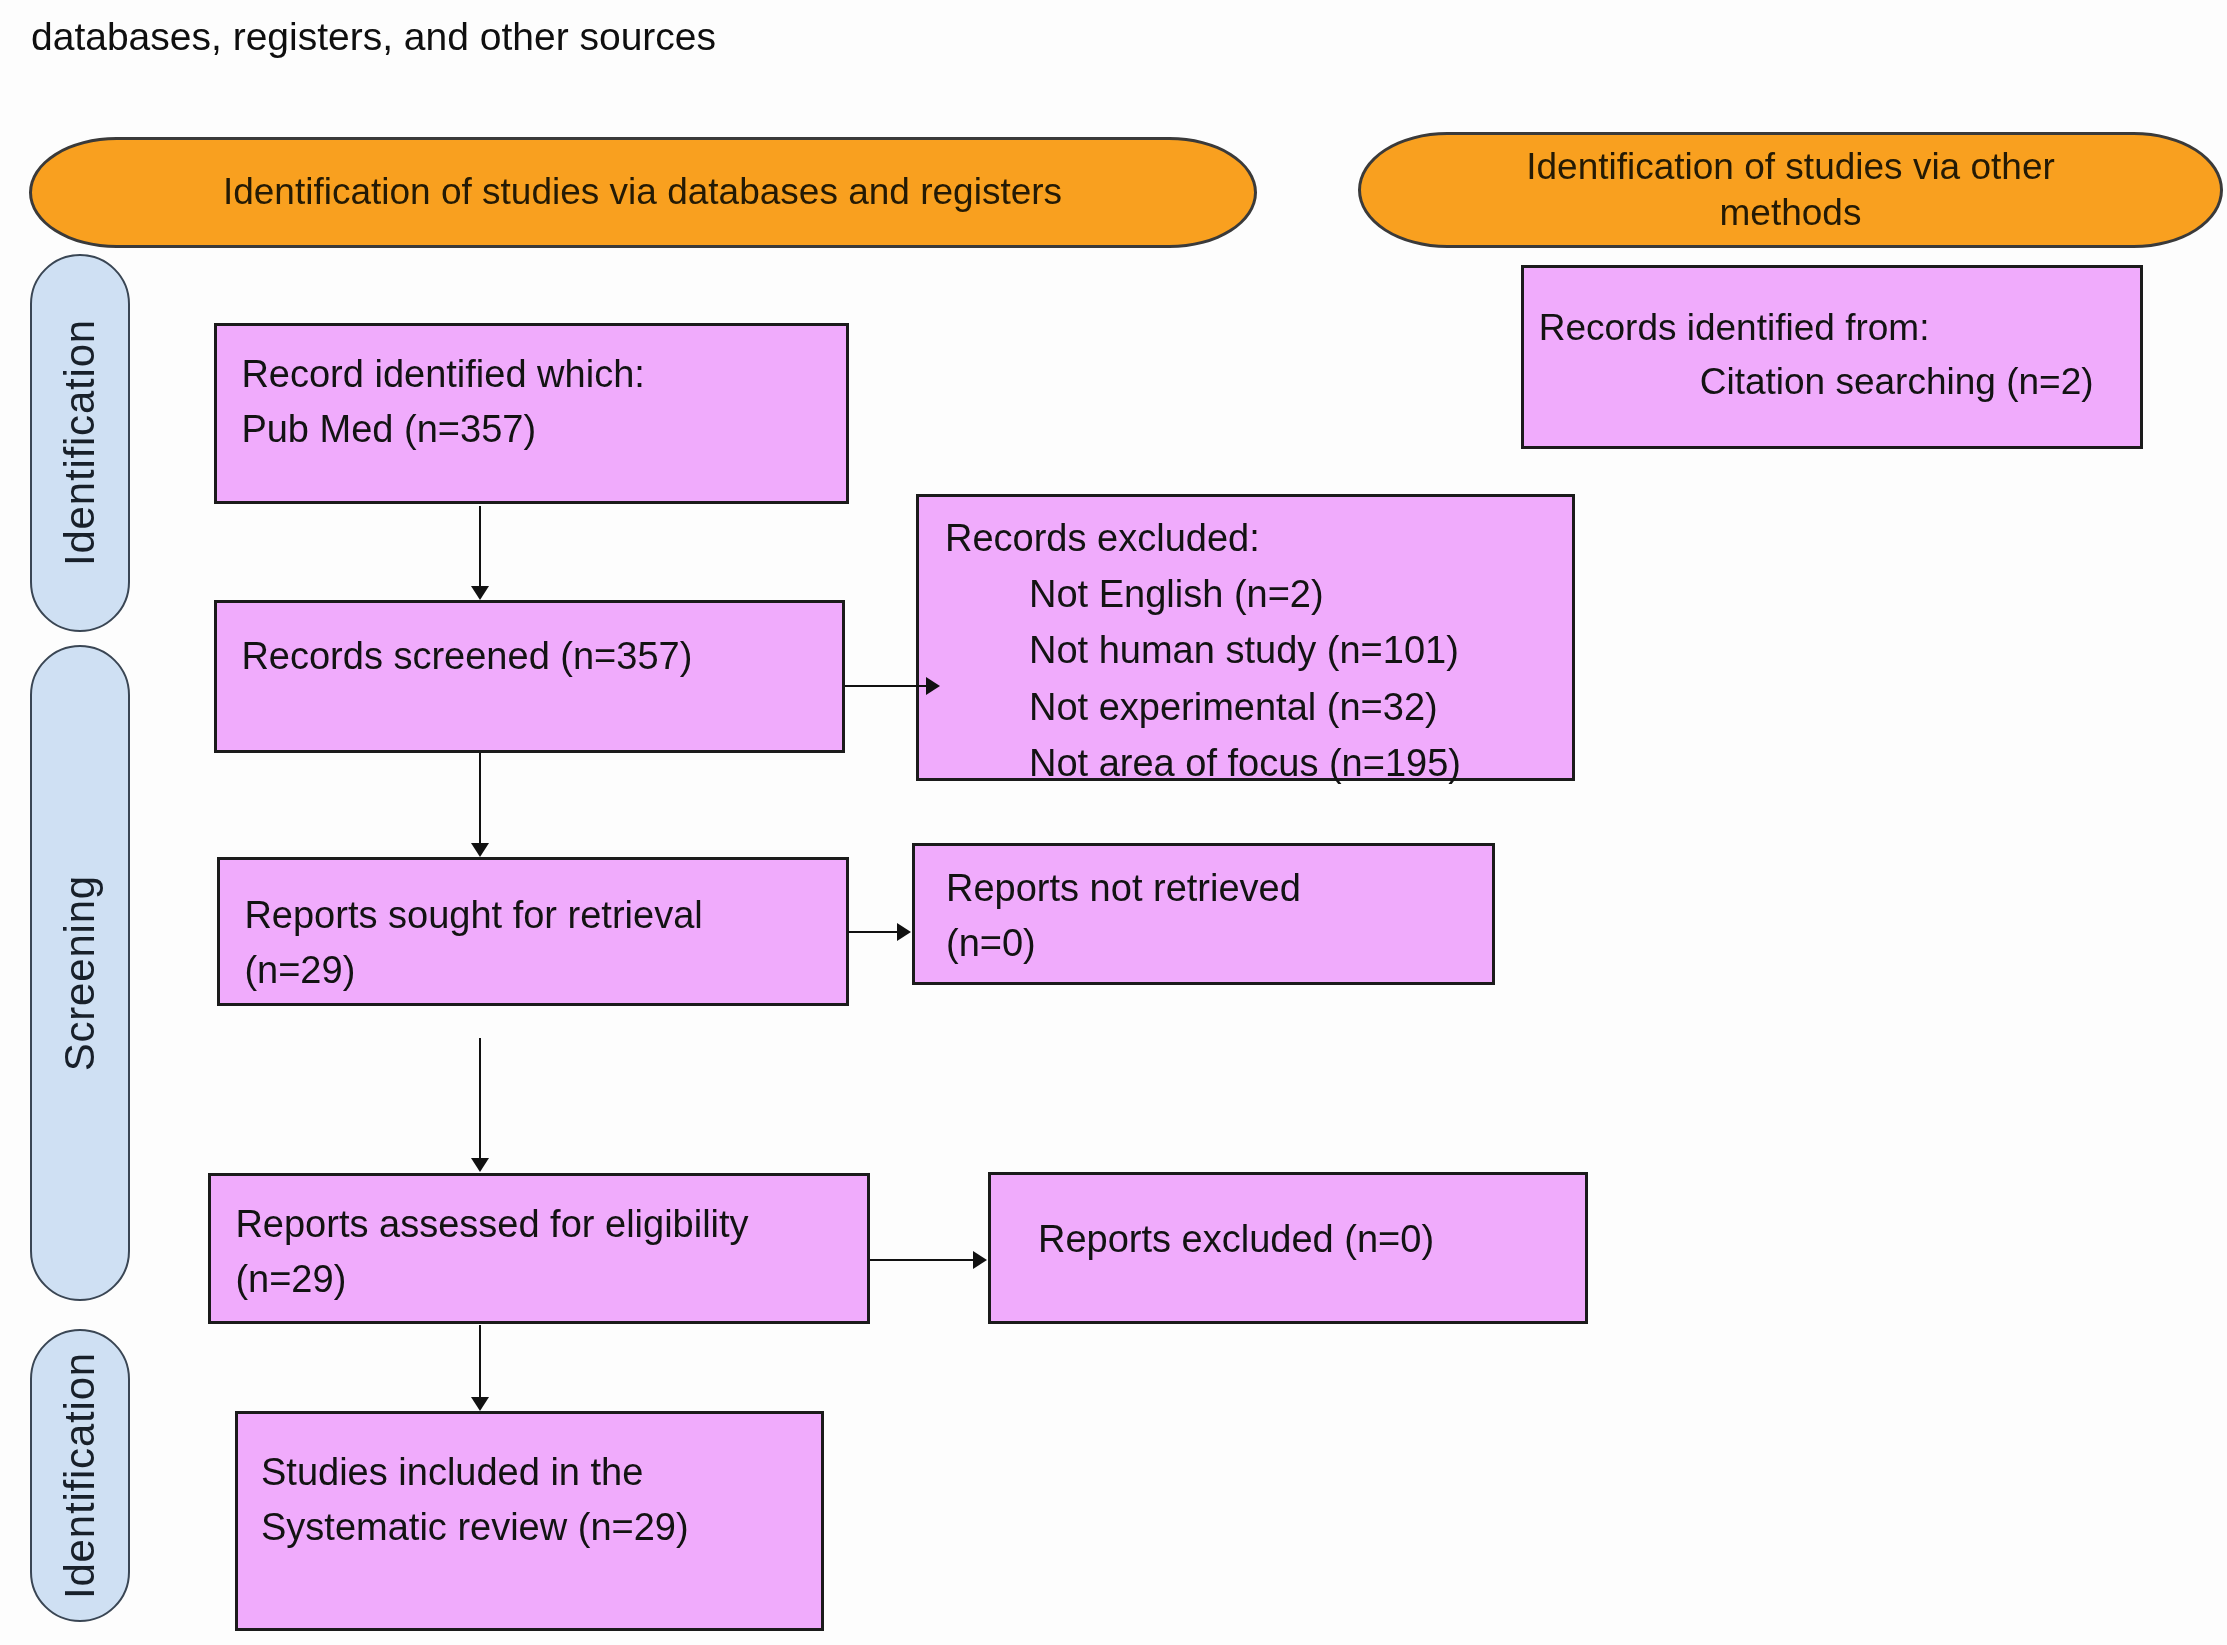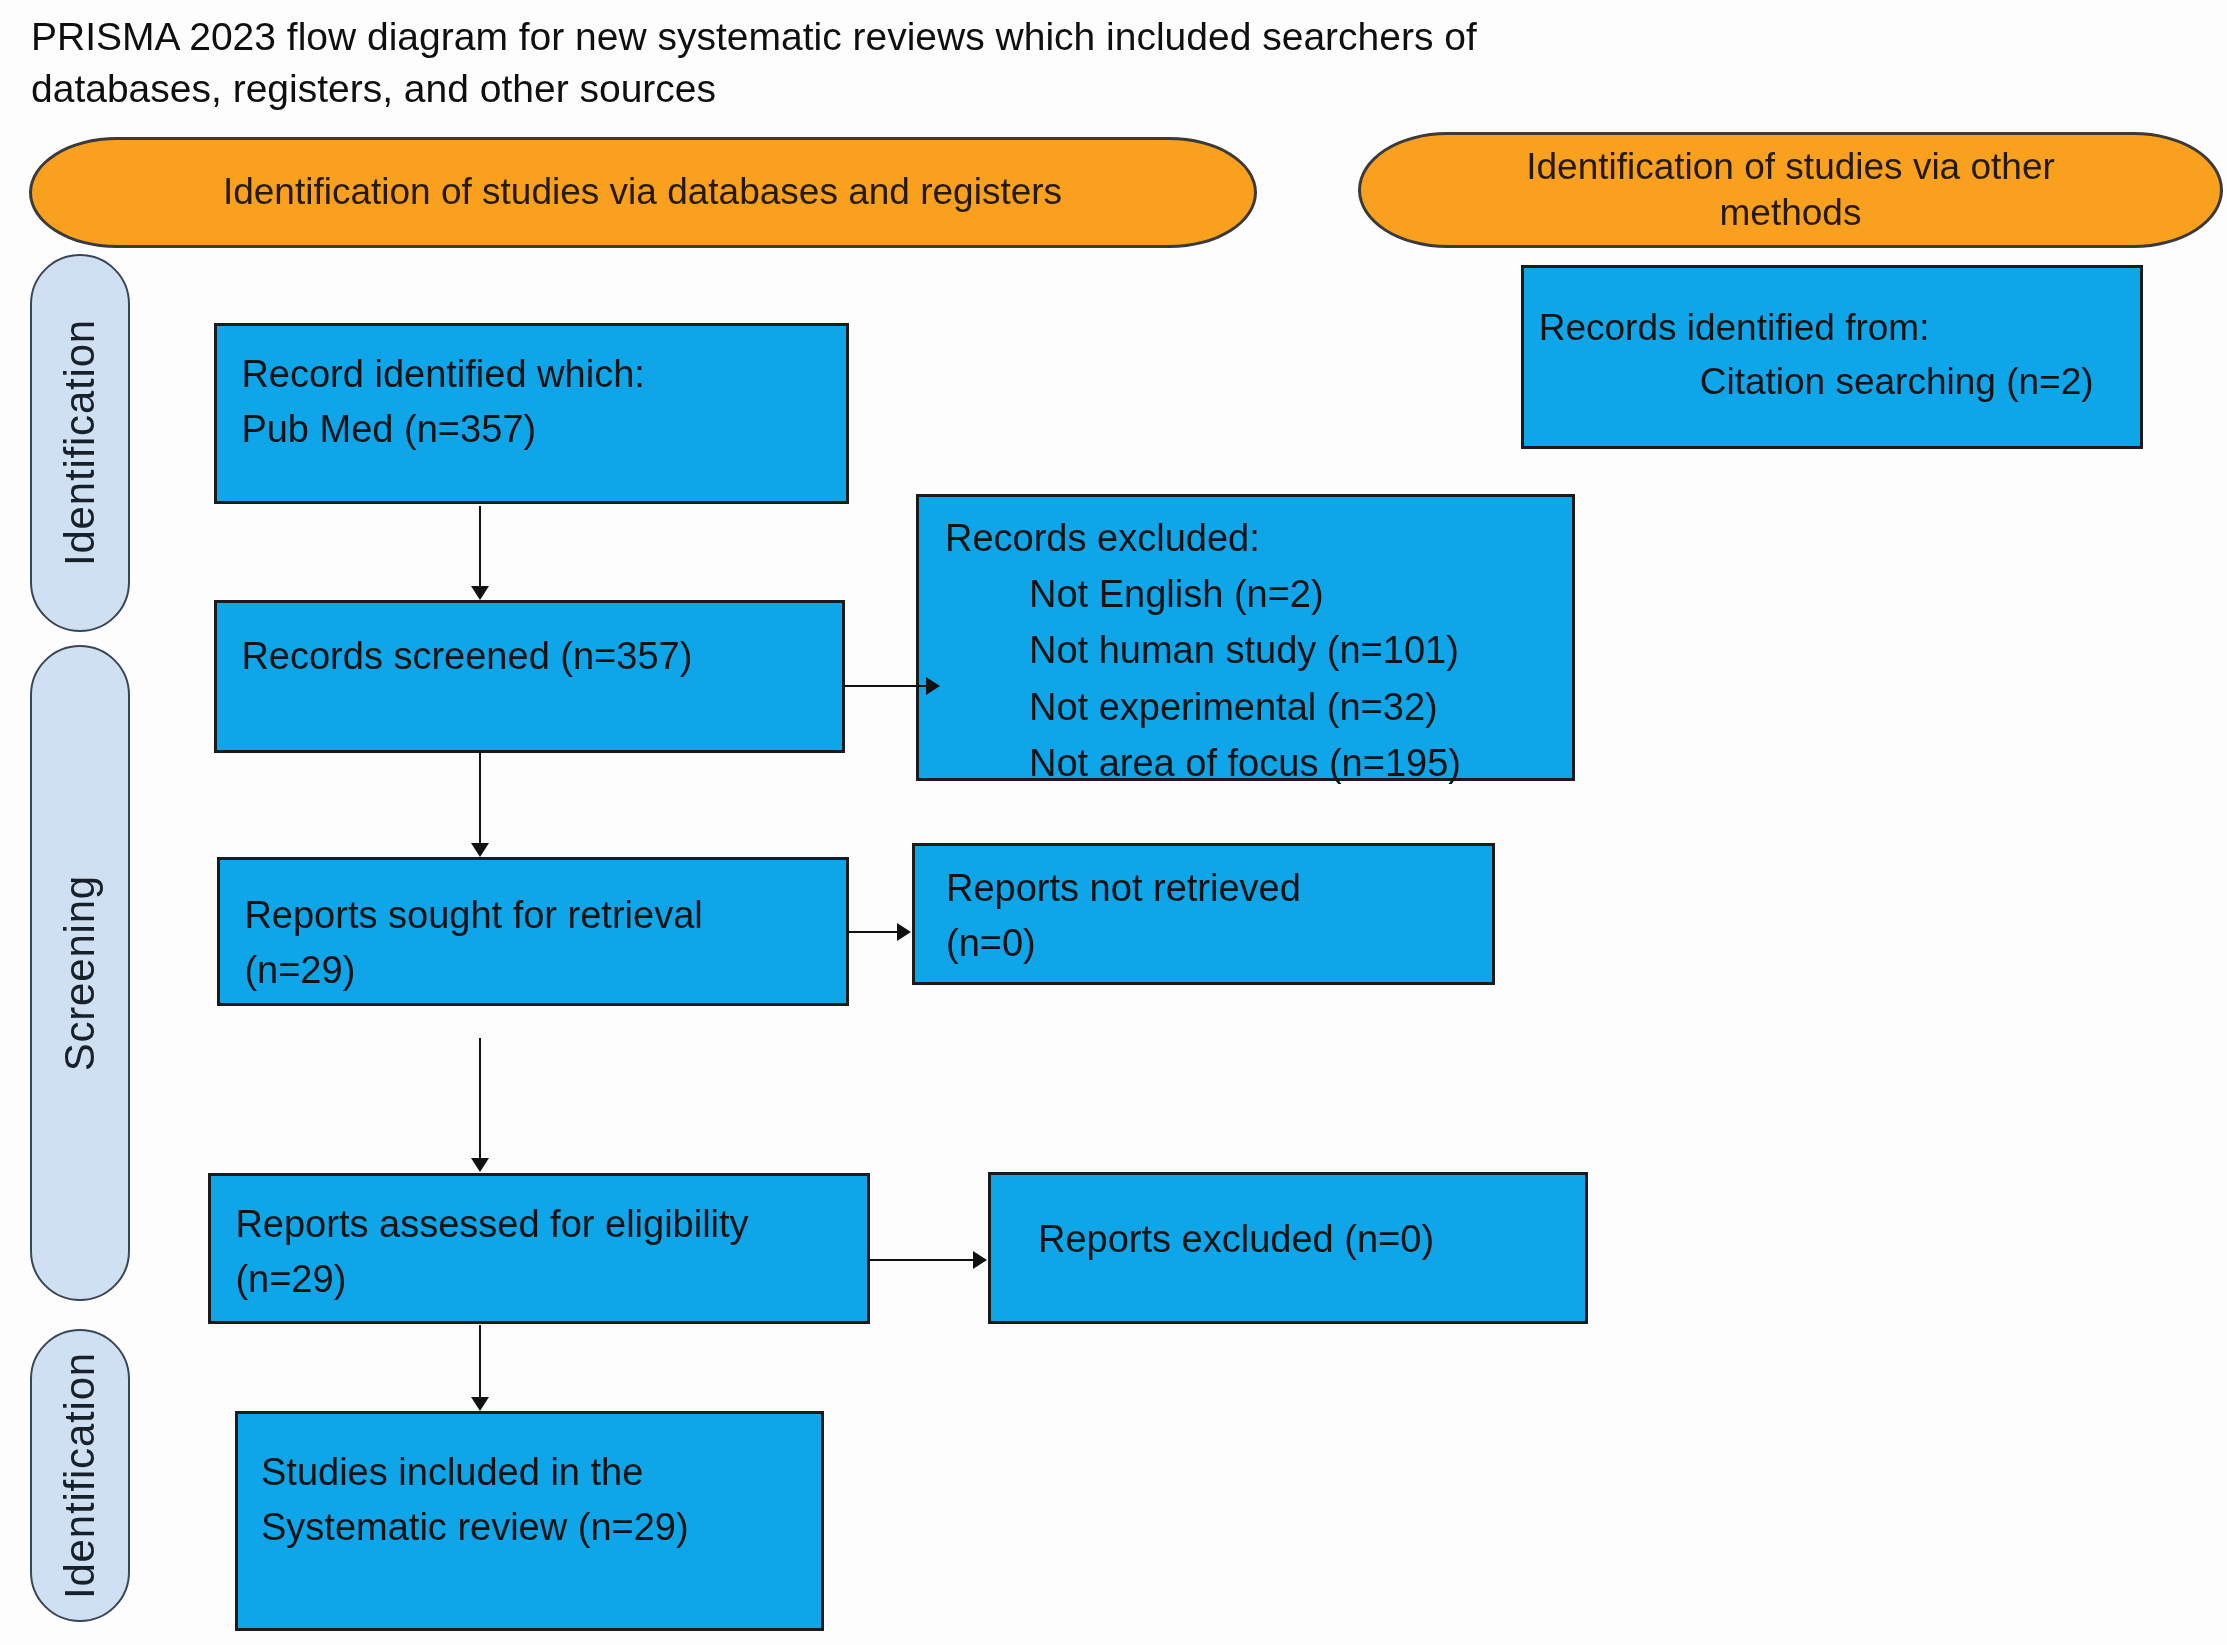--- a/index.html
+++ b/index.html
@@ -45,21 +45,21 @@
     transform: rotate(180deg);
     font-size: 42px; color: #18202a; letter-spacing: 0.8px;
     white-space: nowrap;
   }
   .stage-pill.s1 { top: 254px;  height: 378px; }
   .stage-pill.s2 { top: 645px;  height: 656px; }
   .stage-pill.s3 { top: 1329px; height: 293px; }
 
   
   .flow-box {
-    background: #0ea5e9;
+    background: #f0abfc;
     border: 3.3px solid #1B1B1B;
     box-sizing: border-box;
     font-size: 38px; line-height: 1.45;
   }
   .flow-box .ln { white-space: nowrap; }
 
   .box-record-identified   { left: 214px;  top: 323px;  width: 635px; height: 181px; padding: 21px 8.1px 0 24.4px; }
   .box-citation            { left: 1521px; top: 265px;  width: 622px; height: 184px; padding: 33px 8.1px 0 14.7px; font-size: 37px; }
   .box-citation .indent    { margin-left: 161px; }
   .box-records-screened    { left: 214px;  top: 600px;  width: 631px; height: 153px; padding: 26px 8.1px 0 24.4px; }
@@ -91,21 +91,20 @@
   .va3 { left: 479px; top: 1038px; height: 120px; }
   .va4 { left: 479px; top: 1325px; height: 72px; }
   .ha1 { left: 845px; top: 685px;  width: 81px; }
   .ha2 { left: 848px; top: 931px; width: 49px; }
   .ha3 { left: 870px; top: 1259px; width: 103px; }
 </style>
 </head>
 <body>
 
 <div class="abs page-title">
-  <div class="ln">PRISMA 2023 flow diagram for new systematic reviews which included searchers of</div>
   <div class="ln">databases, registers, and other sources</div>
 </div>
 
 <div class="abs header-pill db">
   <span>Identification of studies via databases and registers</span>
 </div>
 <div class="abs header-pill other">
   <span>
     <span>Identification of studies via other</span><br>
     <span>methods</span>

